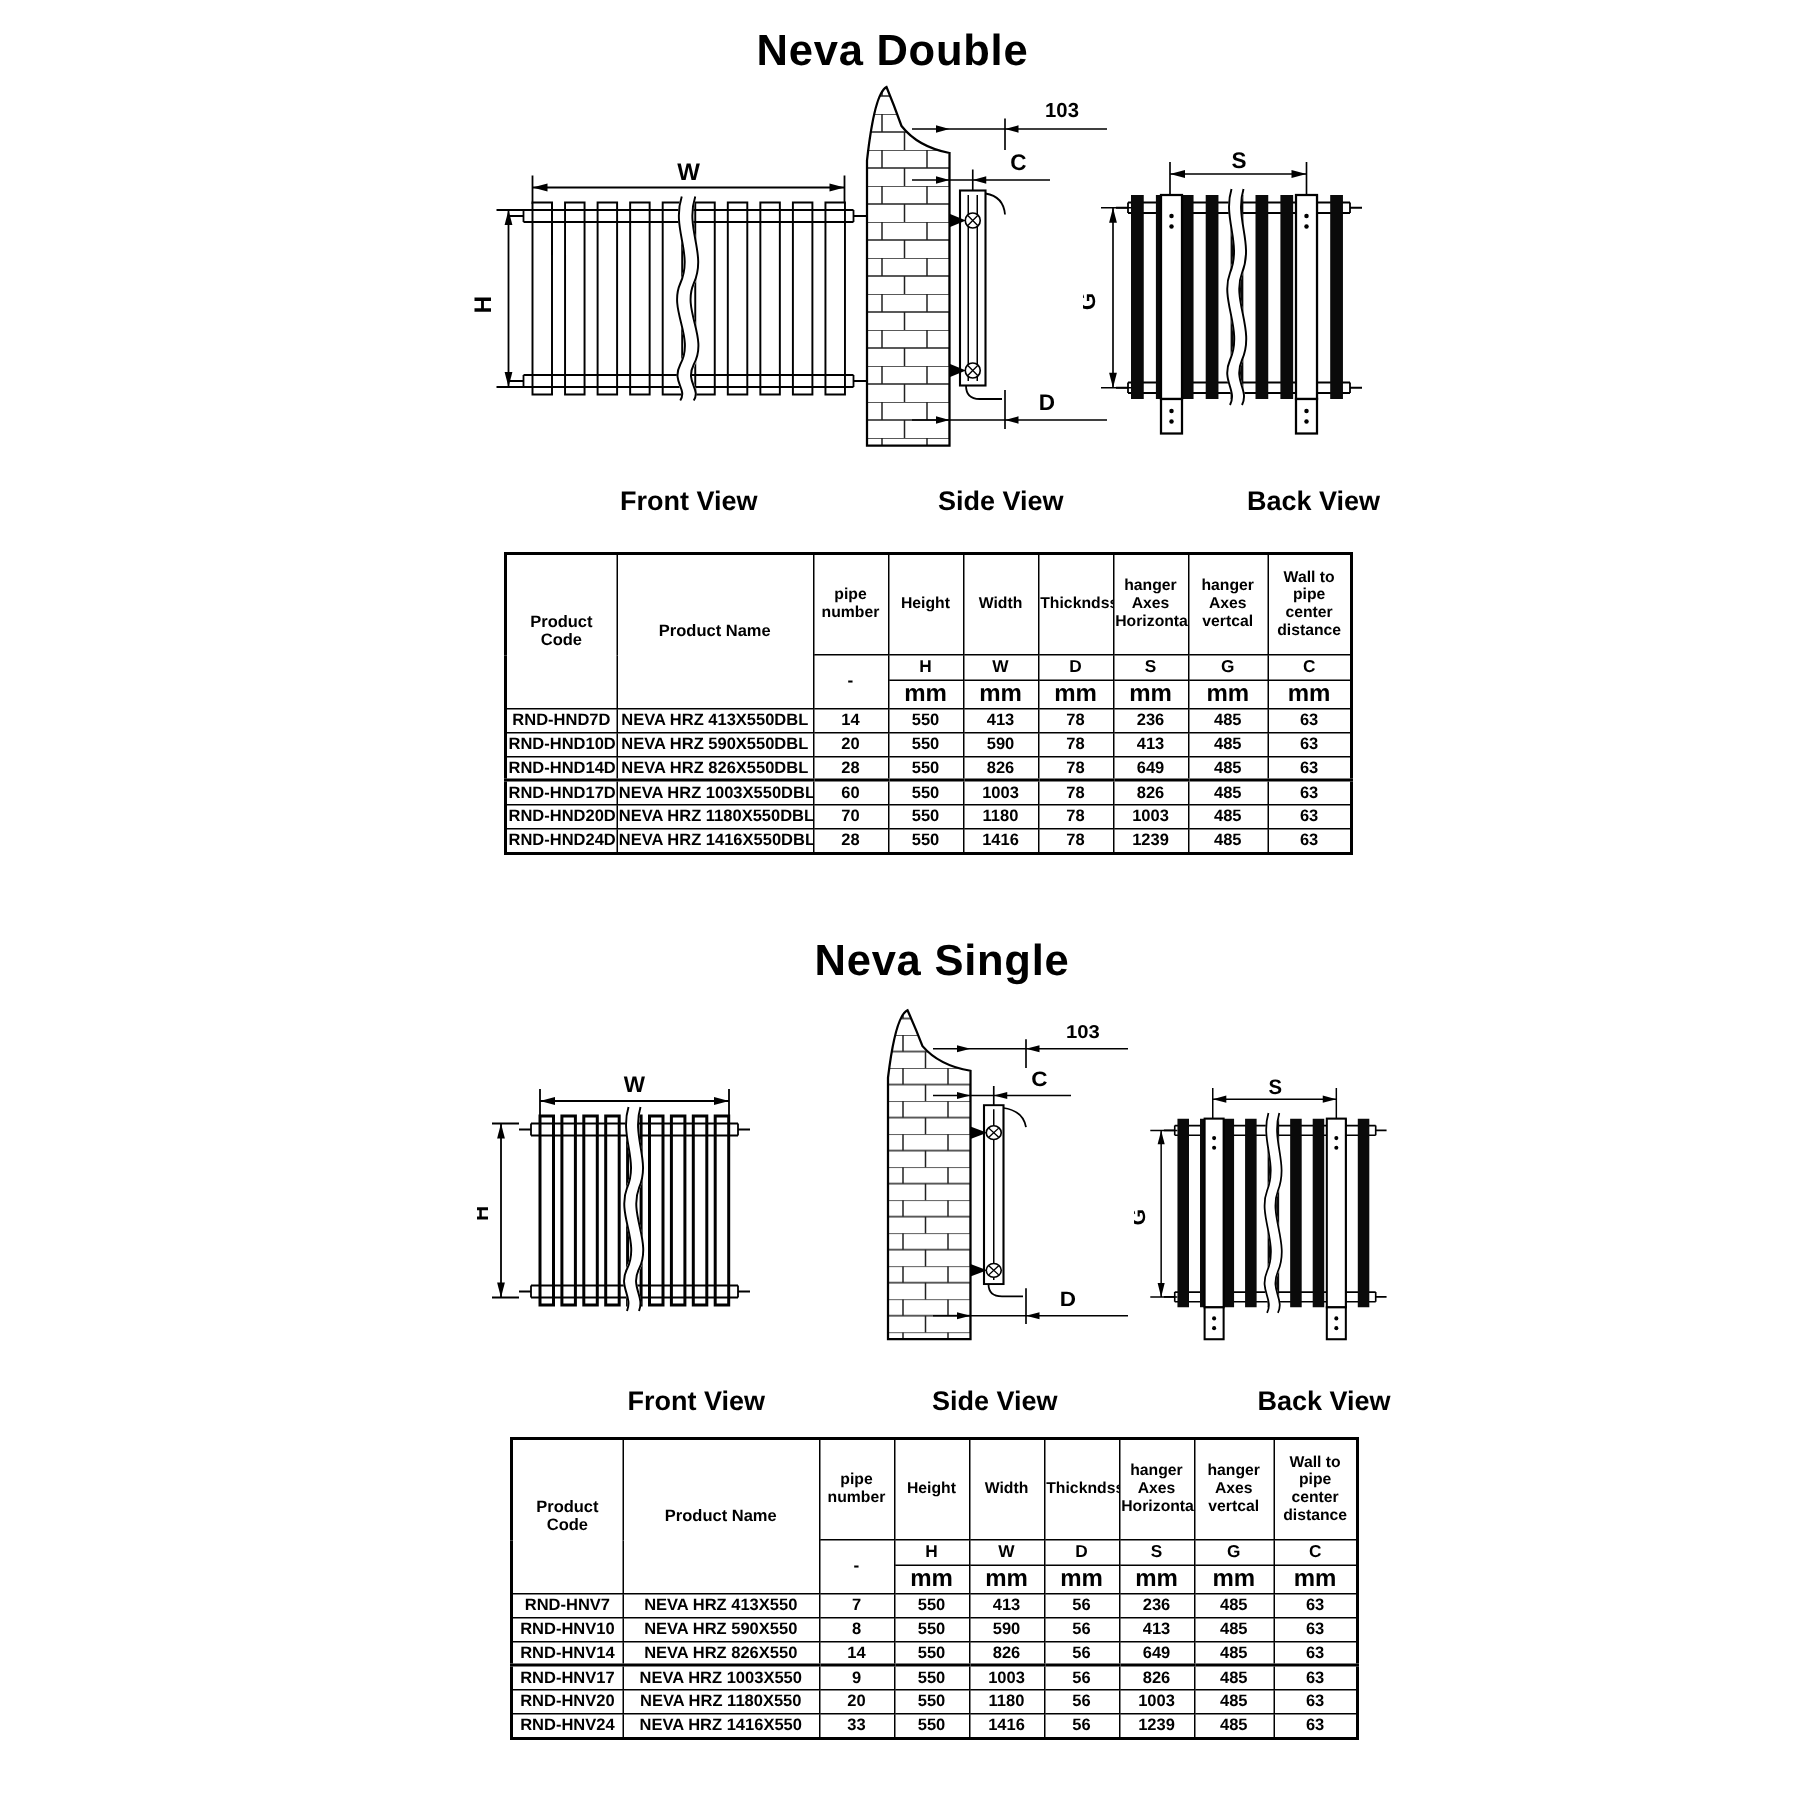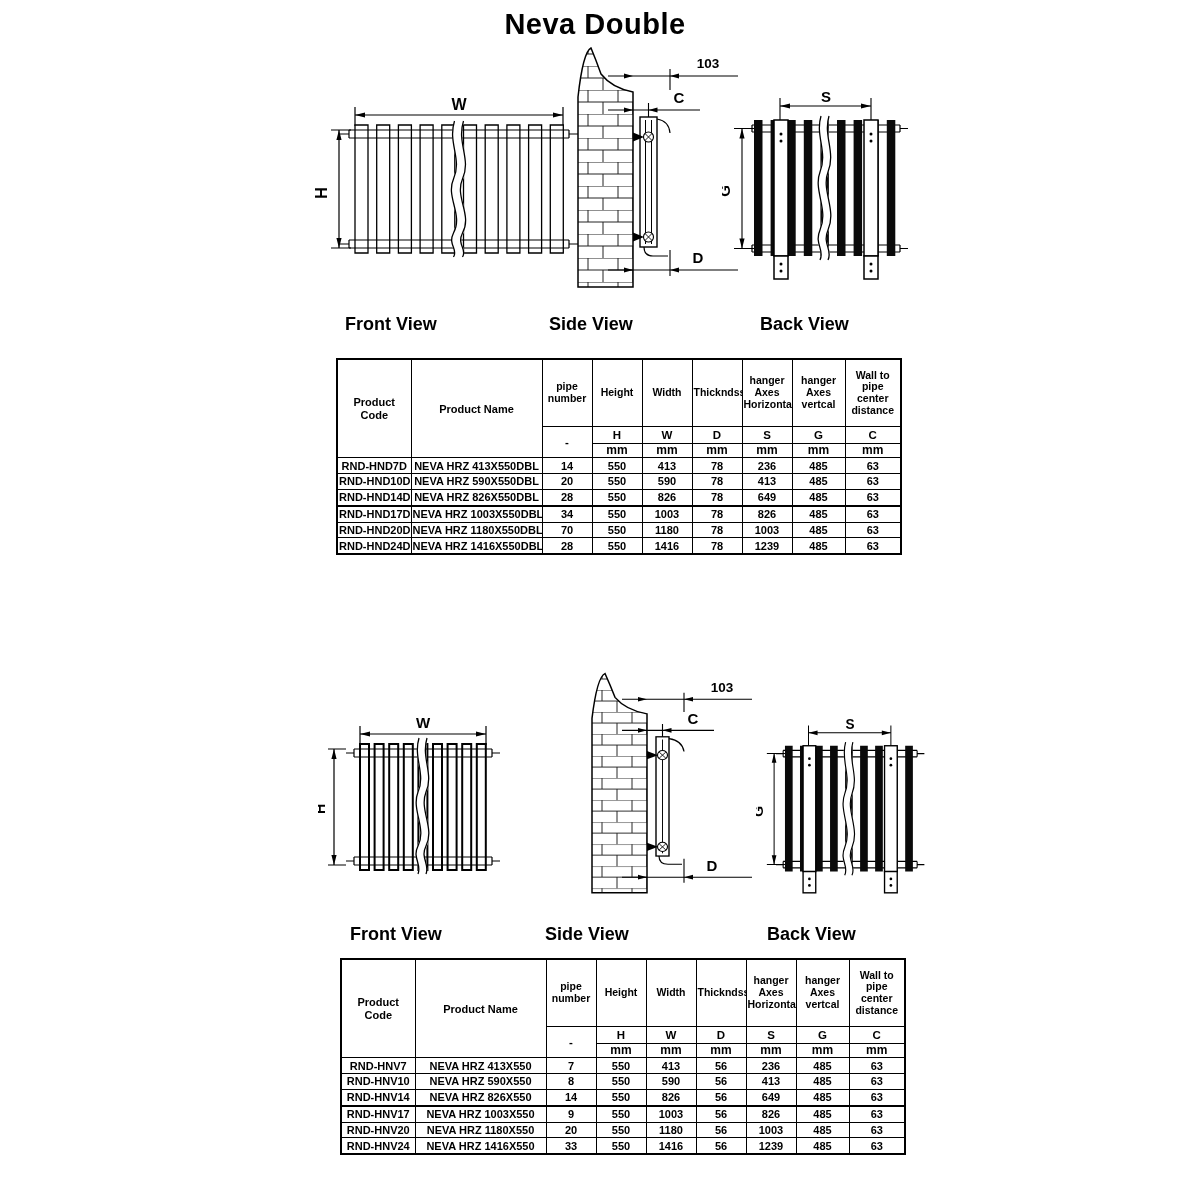--- a/index.html
+++ b/index.html
@@ -1,36 +1,36 @@
 <!DOCTYPE html>
 <html><head>
 <meta charset="utf-8">
 <style>
   html,body{margin:0;padding:0;}
   body{width:1200px;height:1200px;background:#fff;color:#000;position:relative;overflow:hidden;
        font-family:"Liberation Sans",sans-serif;}
   .abs{position:absolute;}
   .title{font-weight:bold;font-size:29px;text-align:center;letter-spacing:.5px;}
-  .caption{font-weight:bold;font-size:18px;text-align:left;}
+  .caption{font-weight:bold;font-size:18px;text-align:right;}
   svg text{font-family:"Liberation Sans",sans-serif;font-weight:bold;fill:#000;}
   svg path,svg rect,svg circle{shape-rendering:geometricPrecision;}
   table.spec{border-collapse:collapse;border:2px solid #000;table-layout:fixed;width:564px;
              text-align:center;font-weight:bold;color:#000;}
   .spec th,.spec td{border:1px solid #000;padding:0 1px;line-height:1.12;overflow:hidden;}
   .spec tr.h1 th{height:66px;font-size:10.5px;white-space:normal;}
   .spec tr.h1 th.wide{font-size:11px;}
   .spec tr.h2 th{height:16px;font-size:11.5px;white-space:nowrap;}
-  .spec tr.h3 th{height:13px;font-size:12px;white-space:nowrap;}
+  .spec tr.h3 th{height:13px;font-size:16px;white-space:nowrap;}
   .spec tbody td{height:14.8px;font-size:11px;white-space:nowrap;}
   .spec tbody tr.thick-sep td{border-bottom-width:2px;margin-top:12px;}
 </style>
 </head>
 <body>
 
-<div class="abs" style="left:0;top:0;width:1064px;height:600px;">
+<div class="abs" style="left:0;top:10px;width:1064px;height:600px;">
 
   <div class="abs title" style="left:395px;top:8px;width:400px;">Neva Double</div>
 
   <svg class="abs" style="left:305px;top:95px;" width="290" height="185" viewBox="0 0 290 185">
     <path d="M50 12V31 M258 12V31 M50 20H258" stroke="#000" stroke-width="1.2" fill="none"></path>
     <polygon points="50,20 60,17.4 60,22.6" fill="#000"></polygon>
     <polygon points="258,20 248,17.4 248,22.6" fill="#000"></polygon>
     <text x="154" y="15" text-anchor="middle" font-size="16">W</text>
     <path fill="#fff" stroke="#000" stroke-width="1.3" d="M50 30h13v128h-13z M71.7 30h13v128h-13z M93.4 30h13v128h-13z M115.1 30h13v128h-13z M136.8 30h13v128h-13z M158.5 30h13v128h-13z M180.2 30h13v128h-13z M201.9 30h13v128h-13z M223.6 30h13v128h-13z M245.3 30h13v128h-13z"></path>
     <path stroke="#000" stroke-width="1.2" fill="none" d="M44 35H264 M44 43H264 M44 145H264 M44 153H264 M44 35V43 M264 35V43 M44 145V153 M264 145V153 M34 39H44 M264 39H274 M34 149H44 M264 149H274"></path>
@@ -192,21 +192,21 @@
             <td>550</td>
             <td>826</td>
             <td>78</td>
             <td>649</td>
             <td>485</td>
             <td>63</td>
           </tr>
           <tr>
             <td>RND-HND17D</td>
             <td>NEVA HRZ 1003X550DBL</td>
-            <td>34</td>
+            <td>60</td>
             <td>550</td>
             <td>1003</td>
             <td>78</td>
             <td>826</td>
             <td>485</td>
             <td>63</td>
           </tr>
           <tr>
             <td>RND-HND20D</td>
             <td>NEVA HRZ 1180X550DBL</td>
@@ -229,20 +229,21 @@
             <td>485</td>
             <td>63</td>
           </tr>
         </tbody>
     </table>
   </div>
 </div>
 
 <div class="abs" style="left:0;top:600px;width:1200px;height:600px;">
 
+  <div class="abs title" style="left:428px;top:25px;width:400px;">Neva Single</div>
 
   <svg class="abs" style="left:318px;top:112px;" width="185" height="185" viewBox="0 0 185 185">
     <path d="M42 14V33 M168 14V33 M42 22H168" stroke="#000" stroke-width="1.2" fill="none"></path>
     <polygon points="42,22 52,19.4 52,24.6" fill="#000"></polygon>
     <polygon points="168,22 158,19.4 158,24.6" fill="#000"></polygon>
     <text x="105" y="16" text-anchor="middle" font-size="15">W</text>
     <path fill="#fff" stroke="#000" stroke-width="2" d="M42 32h9v126h-9z M56.6 32h9v126h-9z M71.2 32h9v126h-9z M85.8 32h9v126h-9z M100.4 32h9v126h-9z M115 32h9v126h-9z M129.6 32h9v126h-9z M144.2 32h9v126h-9z M158.8 32h9v126h-9z"></path>
     <path stroke="#000" stroke-width="1.2" fill="none" d="M36 37H174 M36 45H174 M36 145H174 M36 153H174 M36 37V45 M174 37V45 M36 145V153 M174 145V153 M28 41H36 M174 41H182 M28 149H36 M174 149H182"></path>
     <path d="M10 37H28 M10 153H28 M16 37V153" stroke="#000" stroke-width="1.2" fill="none"></path>
     <polygon points="16,37 13.4,47 18.6,47" fill="#000"></polygon>

